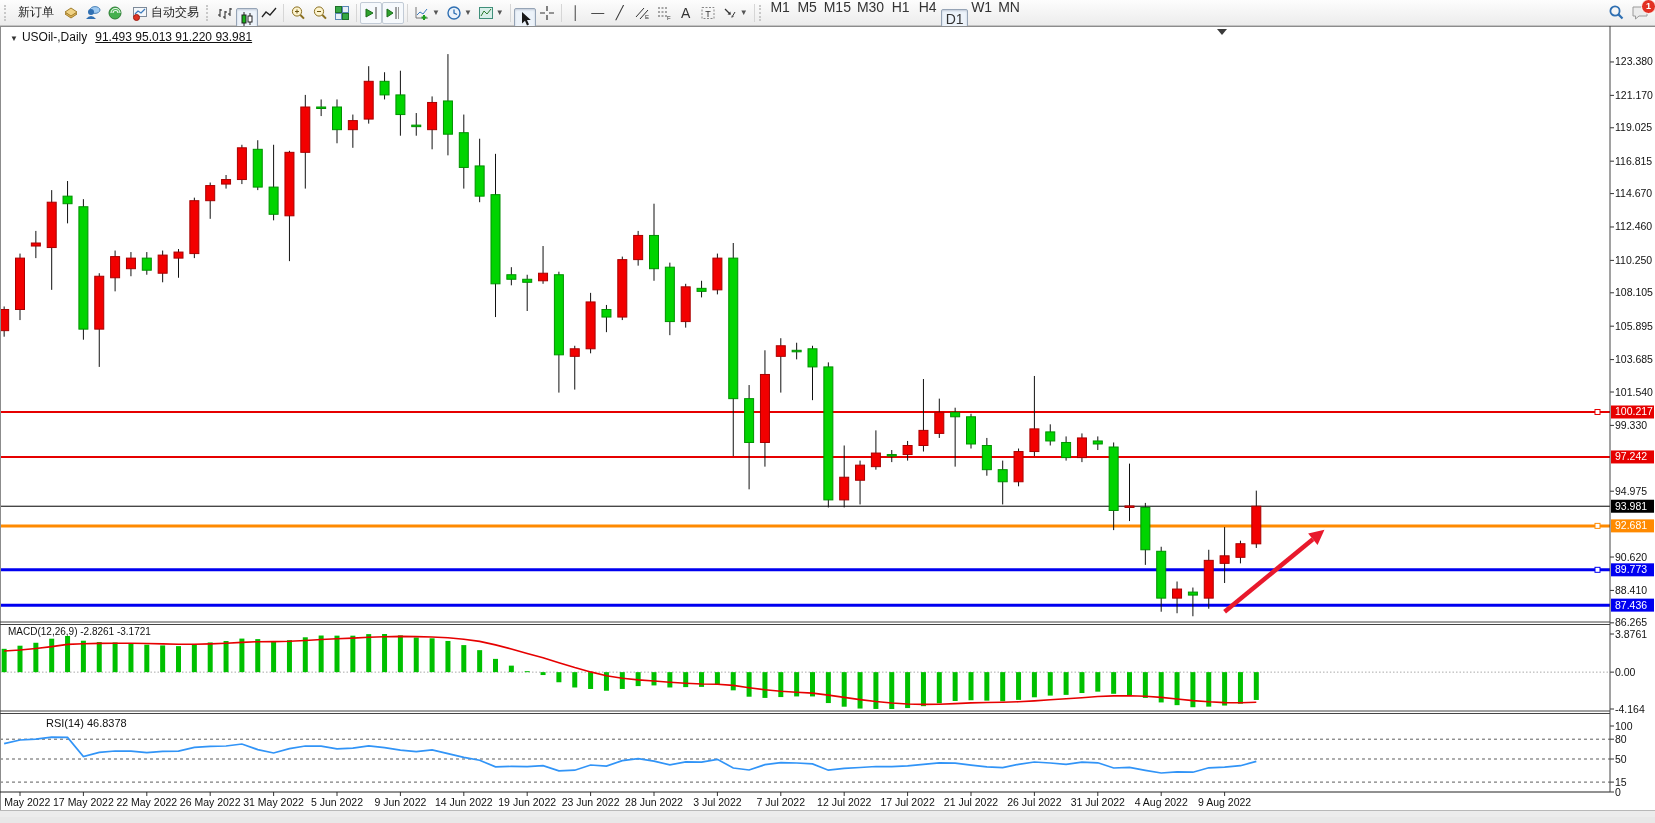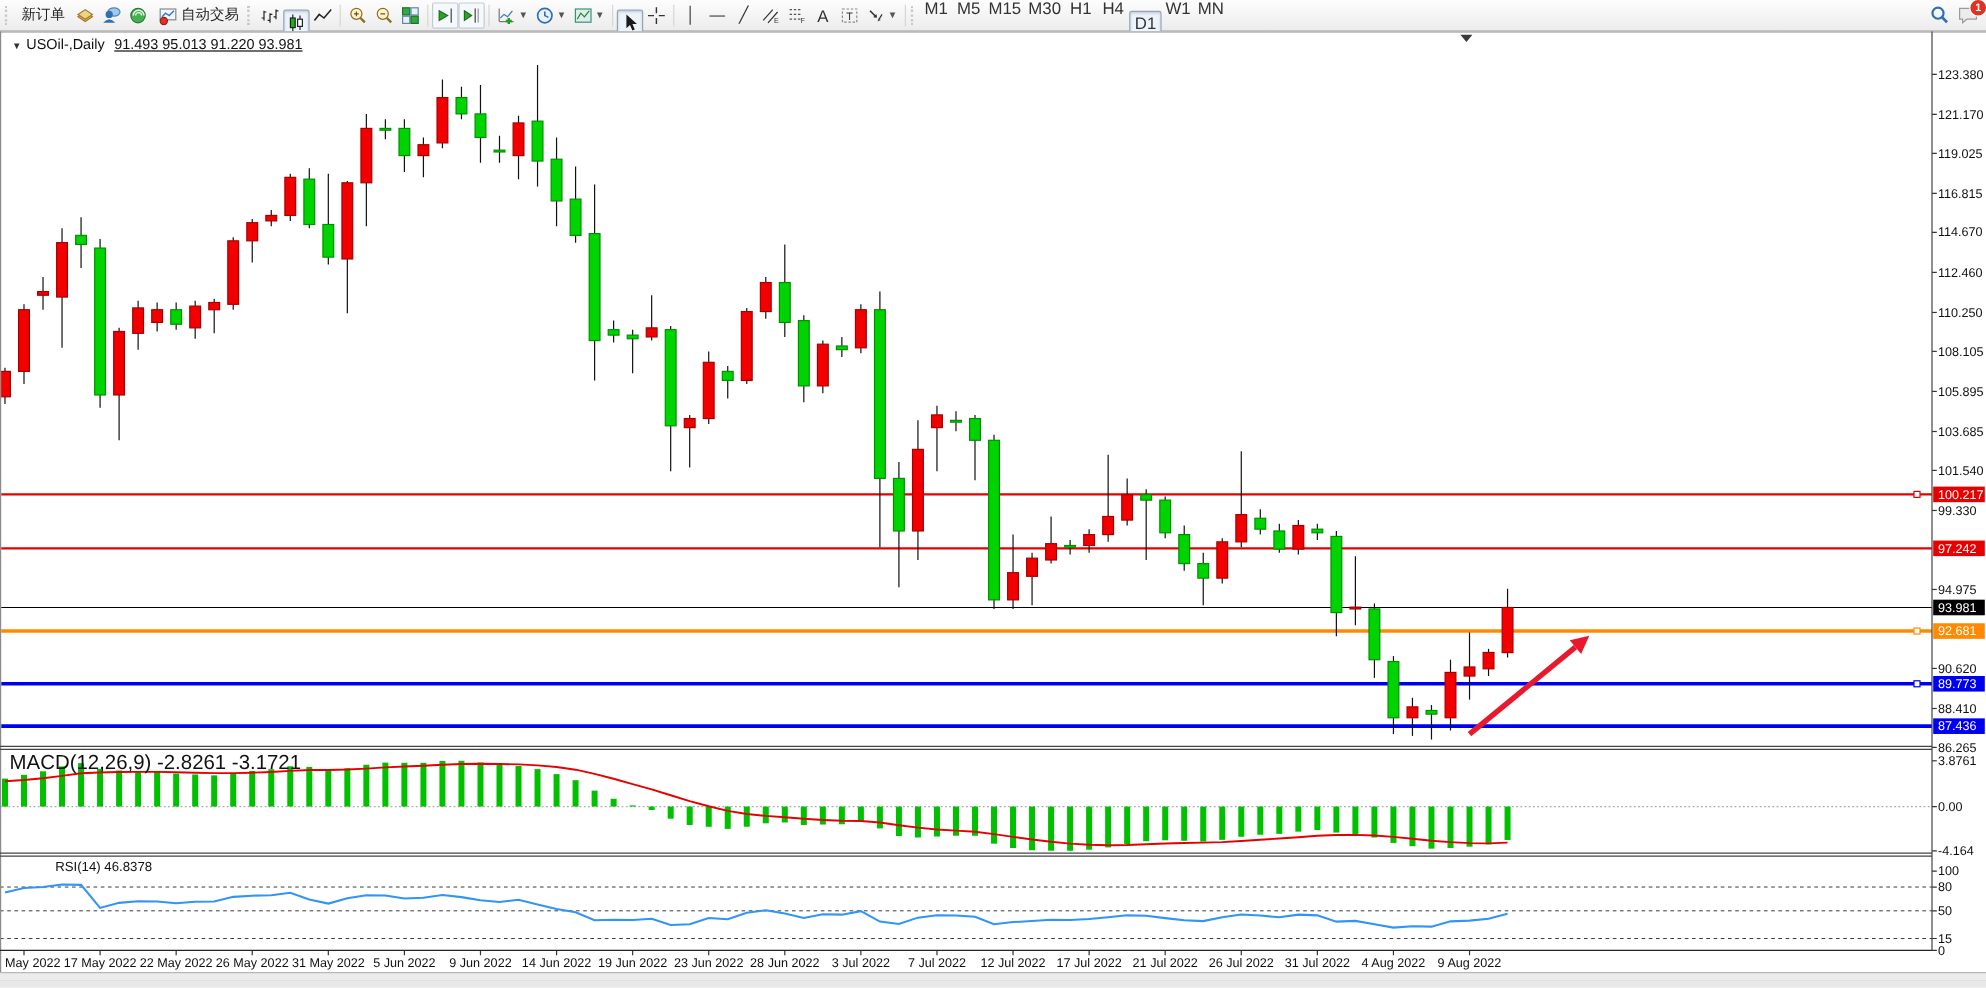--- a/index.html
+++ b/index.html
@@ -24,21 +24,21 @@
   .chatwrap{position:relative;}
   .badge{position:absolute;top:-4px;right:-5px;width:13px;height:13px;border-radius:50%;
          background:#e23023;color:#fff;font-size:9px;font-weight:bold;display:flex;
          align-items:center;justify-content:center;border:1px solid #fff;}
   
   .chart-area{position:absolute;top:26px;left:0;width:1655px;height:797px;background:#fff;}
   .overlay{position:absolute;color:#111;pointer-events:none;}
   .title-ov{top:4px;left:10px;font-size:12px;}
   .title-ov .caret2{font-size:8px;color:#333;margin-right:4px;}
   .title-ov .ohlc{margin-left:8px;text-decoration:underline;}
-  .macd-ov{top:600px;left:8px;font-size:17px;}
+  .macd-ov{top:600px;left:8px;font-size:10px;}
   .rsi-ov{top:691px;left:8px;font-size:11px;padding-left:38px;}
   svg text{font-family:"Liberation Sans",sans-serif;}
 </style>
 </head>
 <body>
 
 <div class="app">
 
   <div class="toolbar">
     <span class="grip"></span>

